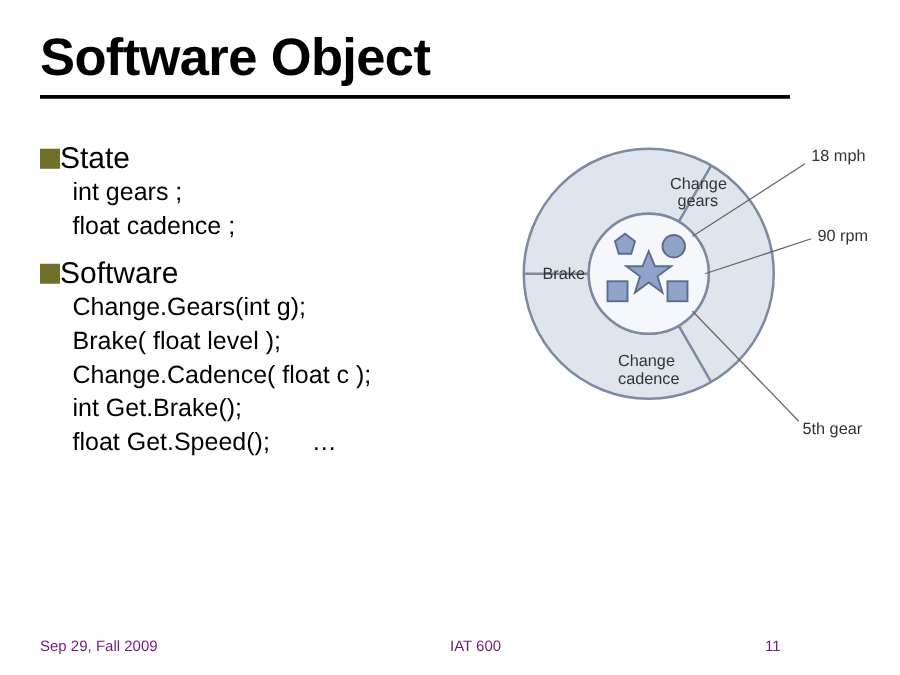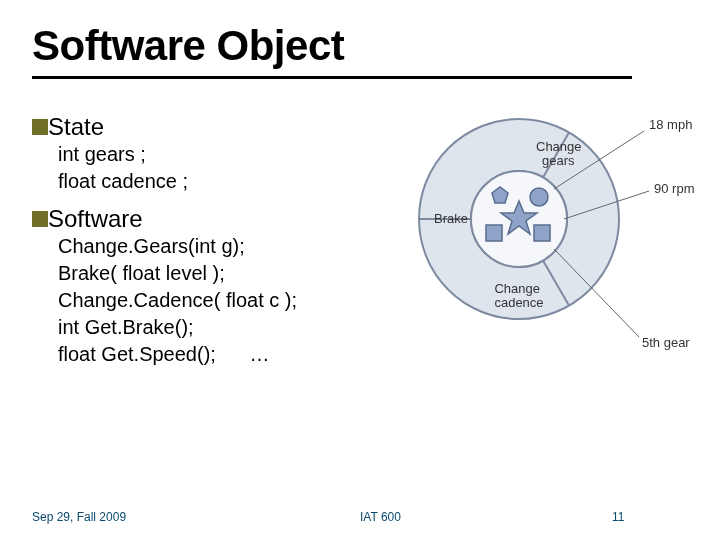--- a/index.html
+++ b/index.html
@@ -8,21 +8,21 @@
   .title { font-family: Arial, Helvetica, sans-serif; font-weight: 900; font-size: 42px; letter-spacing: -0.5px; }
   .rule { margin-top: 6px; height: 3px; background: #000; width: 600px; }
   .content { display: flex; gap: 12px; margin-top: 28px; }
   .col-left { flex: 0 0 330px; }
   .heading { display: flex; align-items: center; gap: 0; font-size: 24px; font-weight: 400; margin-top: 6px; }
   .bullet { width: 16px; height: 16px; background: #6f6f28; display: inline-block; }
   .sub { margin-left: 26px; font-size: 20px; line-height: 1.35; }
   .ellipsis { display: inline-block; margin-left: 28px; }
   .col-right { flex: 1; position: relative; }
   .diagram { position: absolute; top: -18px; left: 0; width: 340px; height: 280px; }
-  .footer { position: absolute; left: 0; right: 0; bottom: 16px; display: flex; font-size: 12px; color: #0c4a6e; }
+  .footer { position: absolute; left: 0; right: 0; bottom: 16px; display: flex; font-size: 12px; color: #701a75; }
   .footer .date { flex: 0 0 50%; padding-left: 32px; }
   .footer .course { flex: 0 0 35%; text-align: left; }
   .footer .page { flex: 1; padding-right: 32px; }
   svg text { font-family: Arial, sans-serif; }
 </style>
 </head>
 <body>
 
 <div class="slide">
 

